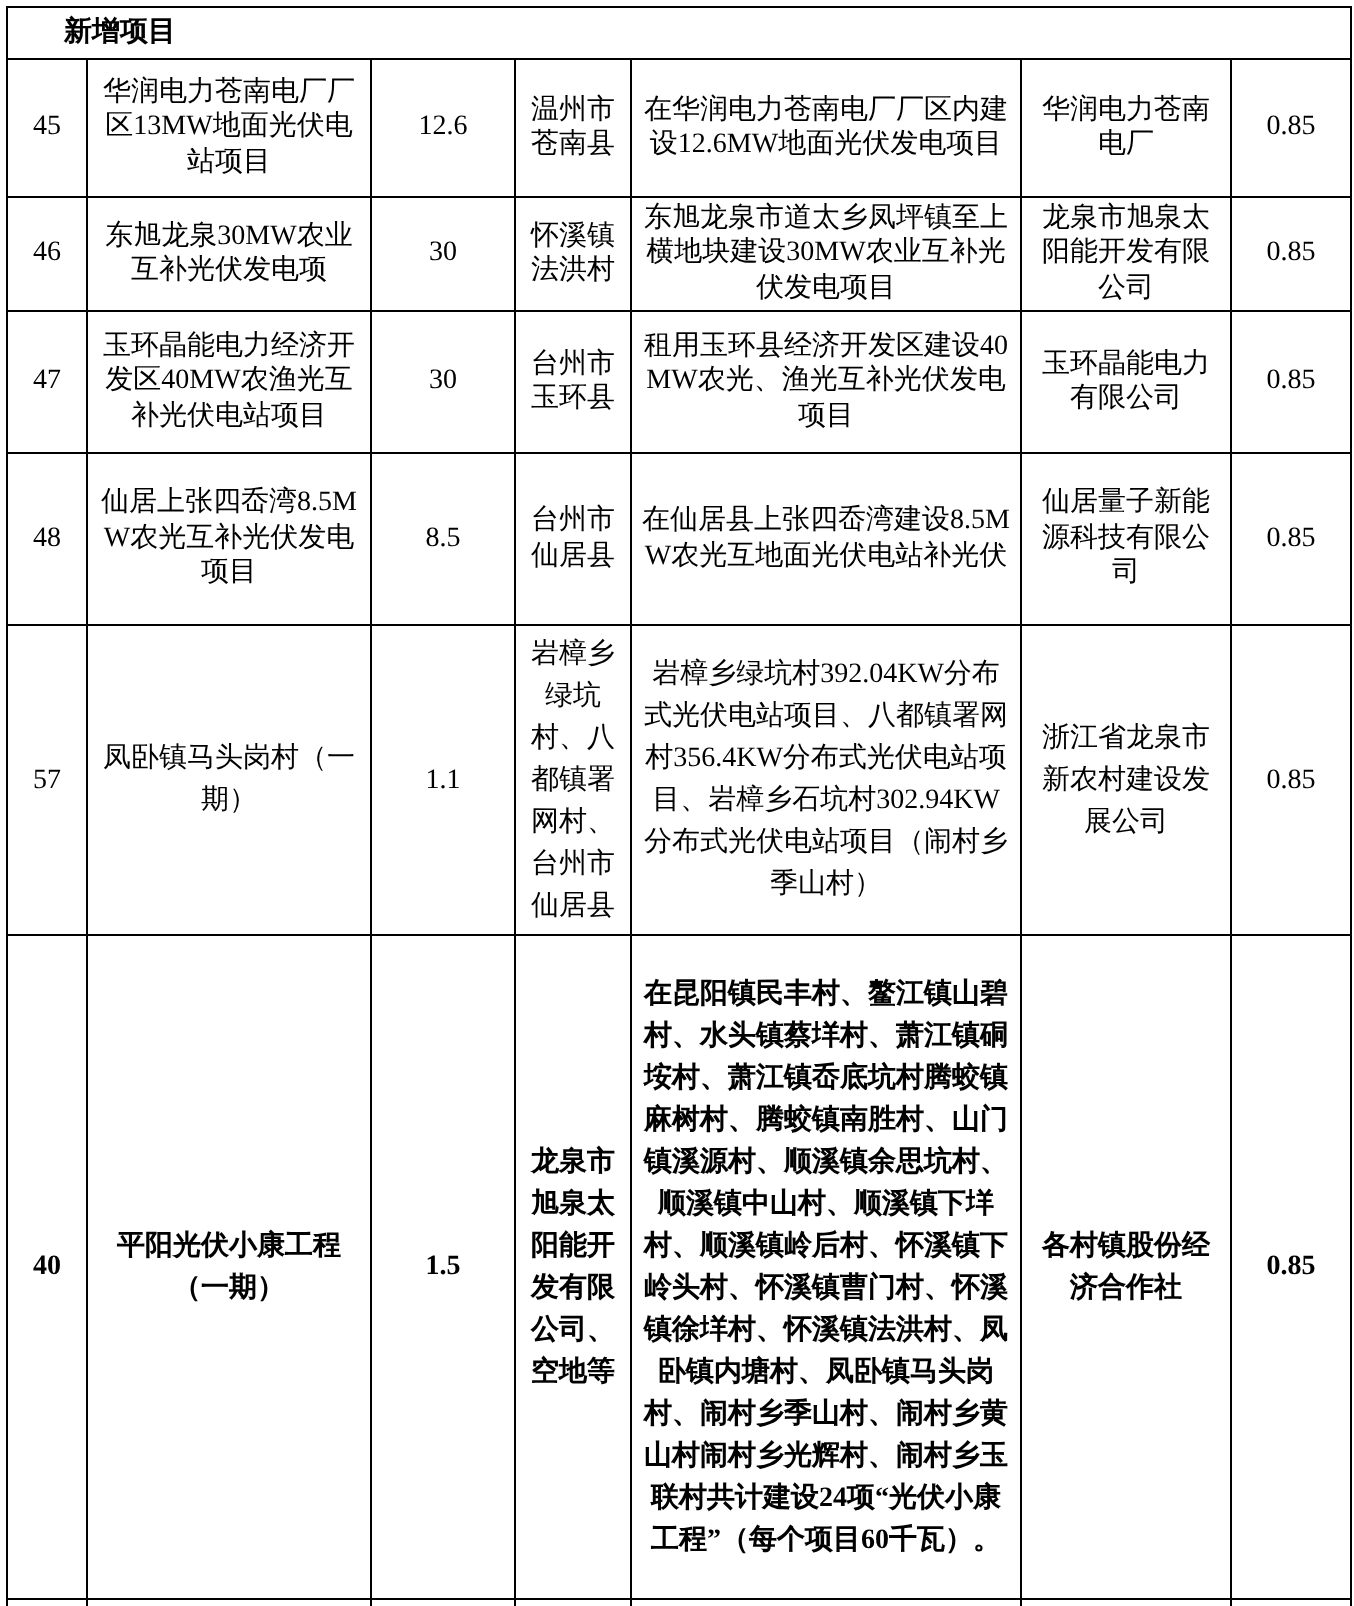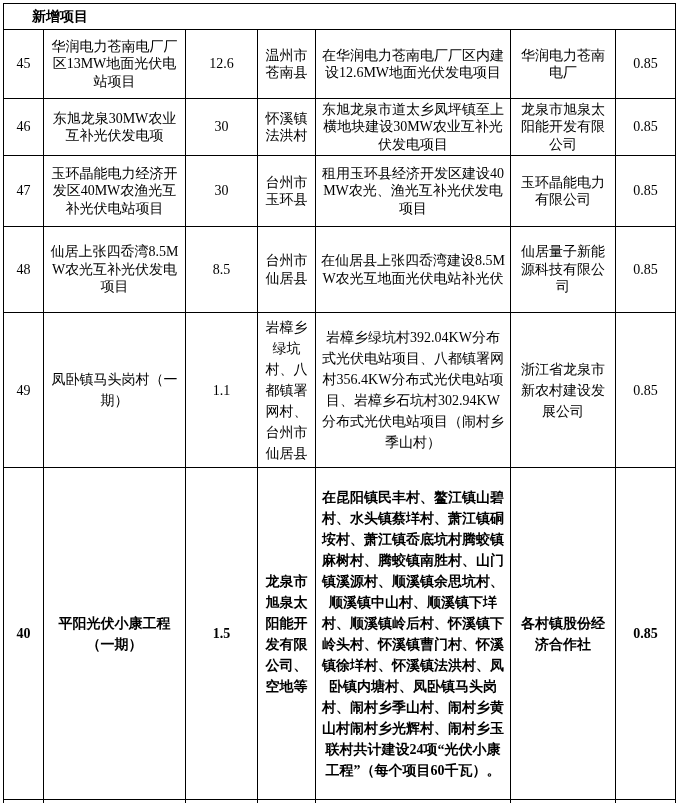--- a/index.html
+++ b/index.html
@@ -88,21 +88,21 @@
         <td class="c-no">48</td>
         <td class="c-name">仙居上张四岙湾8.5MW农光互补光伏发电项目</td>
         <td class="c-cap">8.5</td>
         <td class="c-loc">台州市仙居县</td>
         <td class="c-desc">在仙居县上张四岙湾建设8.5MW农光互地面光伏电站补光伏</td>
         <td class="c-comp">仙居量子新能源科技有限公司</td>
         <td class="c-rate">0.85</td>
       </tr>
 
       <tr class="r4">
-        <td class="c-no">49</td>
+        <td class="c-no">57</td>
         <td class="c-name">凤卧镇马头岗村（一期）</td>
         <td class="c-cap">1.1</td>
         <td class="c-loc">岩樟乡绿坑村、八都镇署网村、台州市仙居县</td>
         <td class="c-desc">岩樟乡绿坑村392.04KW分布式光伏电站项目、八都镇署网村356.4KW分布式光伏电站项目、岩樟乡石坑村302.94KW分布式光伏电站项目（闹村乡季山村）</td>
         <td class="c-comp">浙江省龙泉市新农村建设发展公司</td>
         <td class="c-rate">0.85</td>
       </tr>
 
       <tr class="r5">
         <td class="c-no">40</td>

